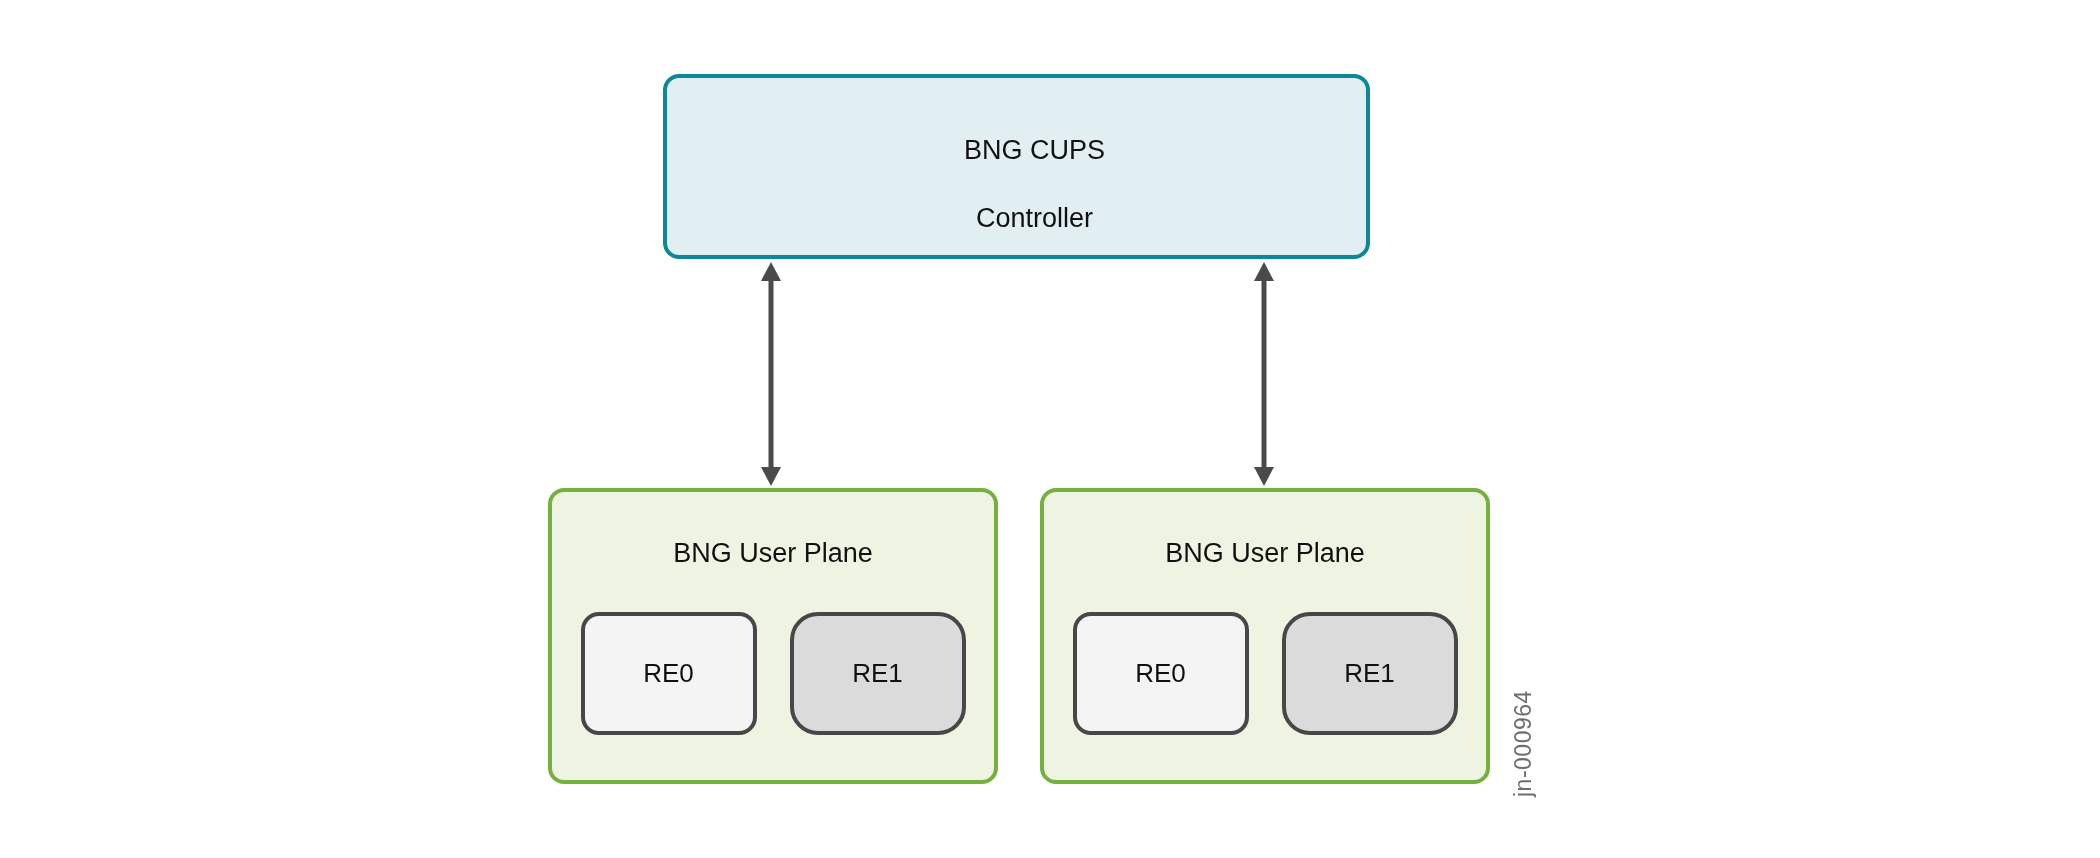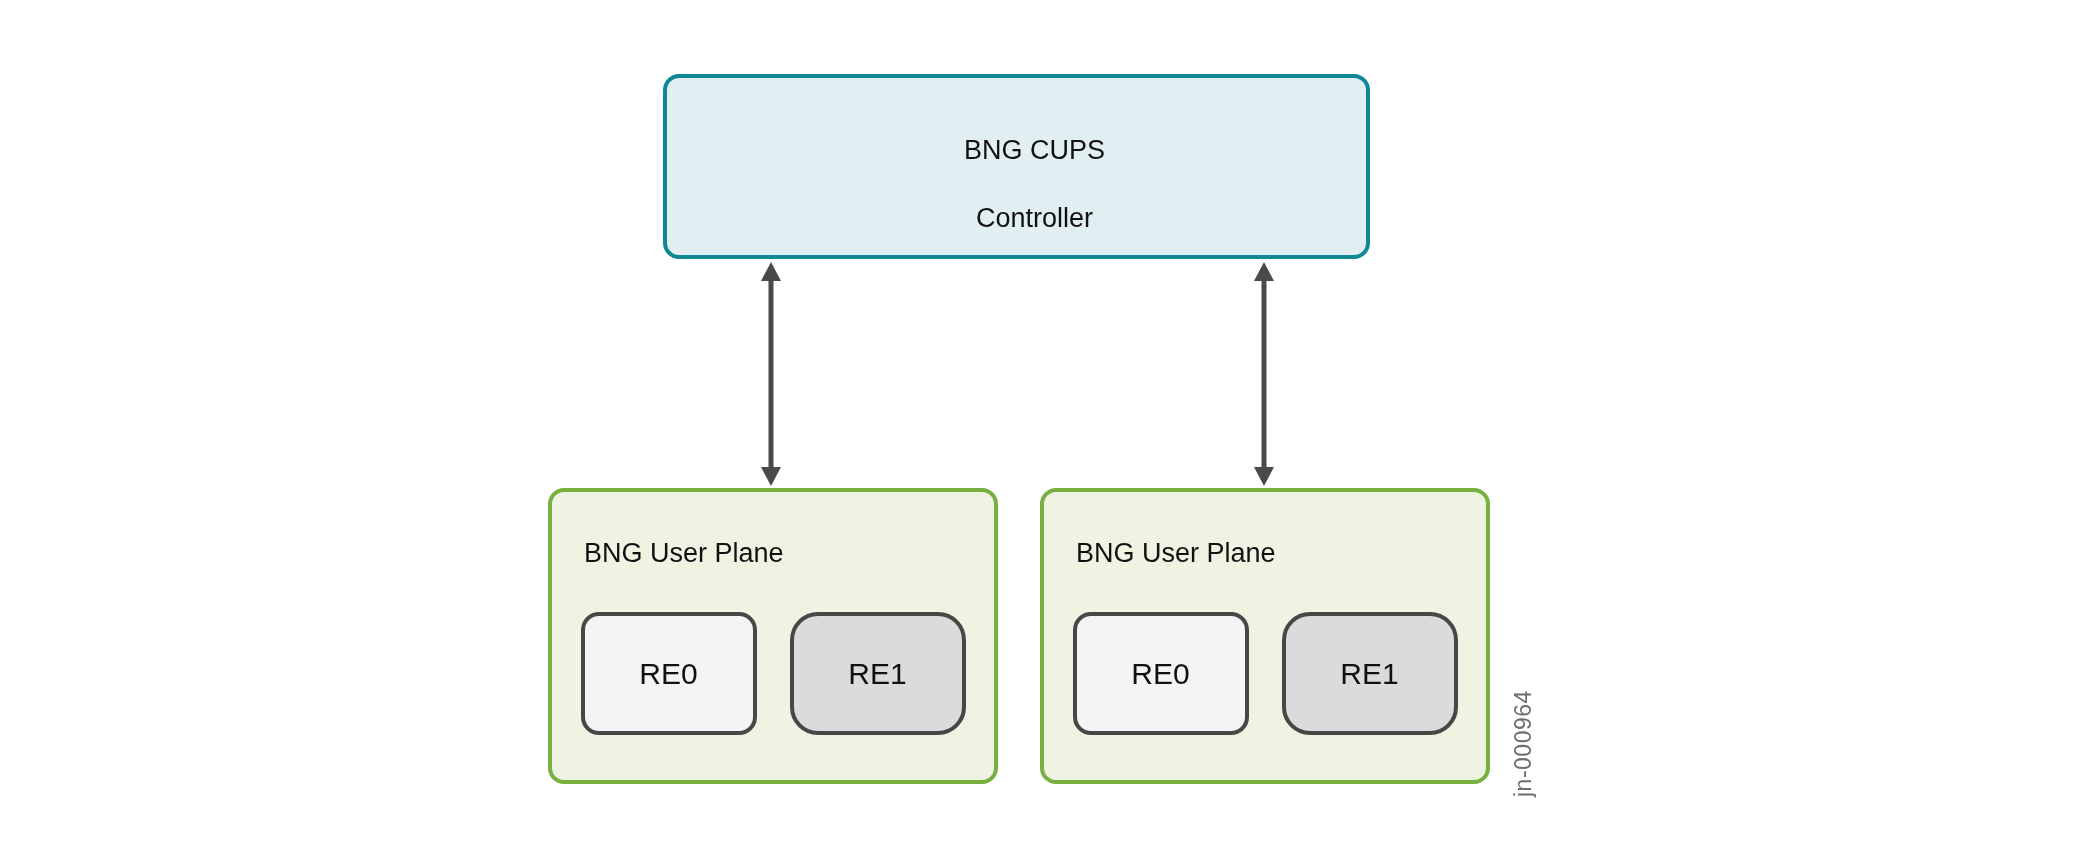--- a/index.html
+++ b/index.html
@@ -69,45 +69,45 @@
     border: 4px solid var(--user-plane-border);
   }
   .user-plane-box.plane-left  { left: 548px; }
   .user-plane-box.plane-right { left: 1040px; }
 
   .user-plane-title {
     position: absolute;
     top: 44px;
     left: 0;
     width: 100%;
+    text-align: center;
     font-size: 27px;
     line-height: 34px;
     color: var(--label-text);
-    margin-left: 32px;
   }
 
   .re-row {
     position: absolute;
     top: 120px;
     left: 0;
     width: 100%;
     display: flex;
     justify-content: center;
     gap: 33px;
   }
 
   .re-box {
     width: 176px;
     height: 123px;
     border: 4px solid var(--re-border);
     border-radius: 18px;
     display: flex;
     align-items: center;
     justify-content: center;
-    font-size: 30px;
+    font-size: 26px;
     color: var(--label-text);
   }
   .re-box.re0 { background: var(--re0-fill); }
   .re-box.re1 { background: var(--re1-fill); border-radius: 28px; }
 
   .figure-id {
     position: absolute;
     left: 1448px;
     top: 707px;
     width: 150px;

